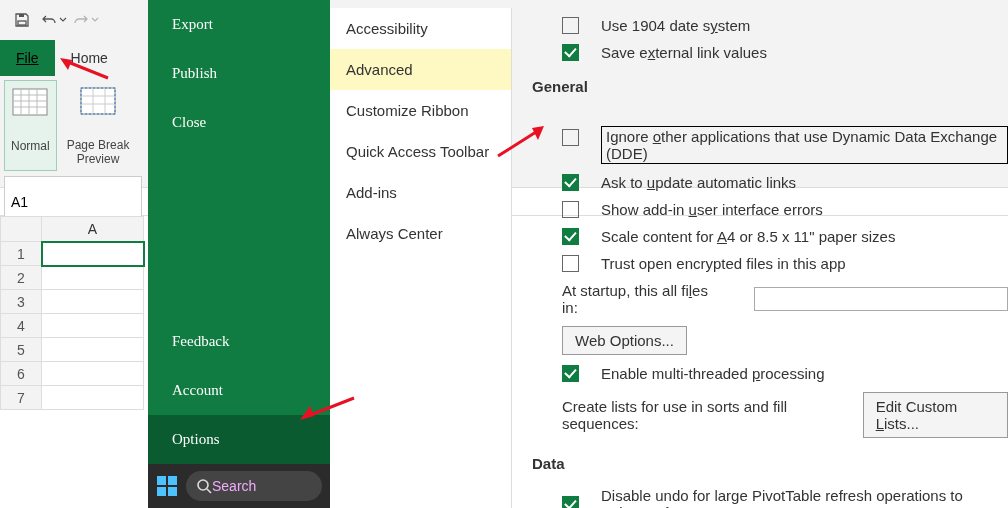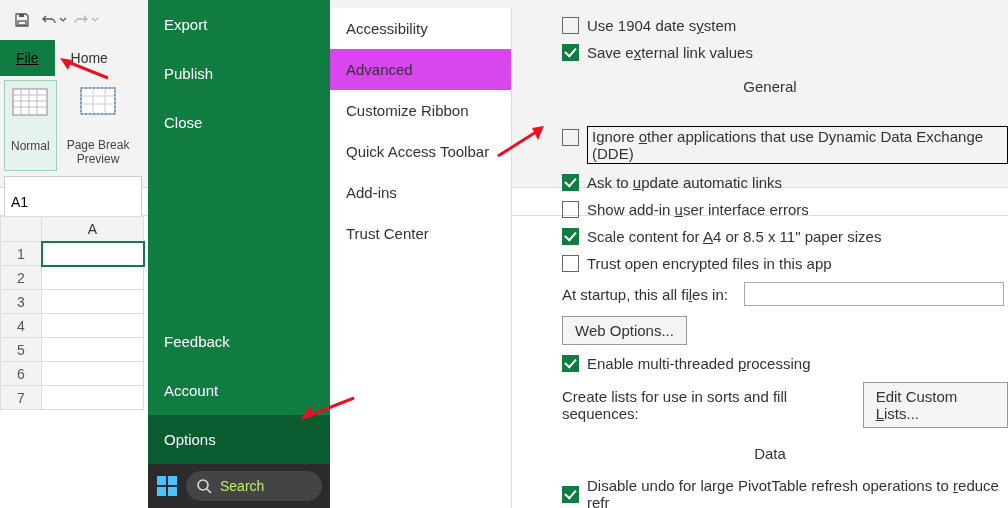--- a/index.html
+++ b/index.html
@@ -35,43 +35,43 @@
 .rowhdrs { width: 42px; }
 .rowhdr { height: 24px; border: 1px solid #ddd; border-top: none; background: #f3f3f3; display: flex; align-items: center; justify-content: center; font-size: 14px; color: #555; }
 .rowhdr.first { border-top: 1px solid #ddd; height: 26px; }
 .colA { width: 102px; }
 .colhdr { height: 26px; border: 1px solid #ddd; border-left: none; background: #f3f3f3; display: flex; align-items: center; justify-content: center; }
 .cell { height: 24px; border: 1px solid #ddd; border-left: none; border-top: none; }
 .cell.active { outline: 2px solid #107c41; outline-offset: -1px; }
 
 
 .backstage { position: absolute; left: 148px; top: 0; width: 182px; height: 100%; background: #107c41; color: #fff; display: flex; flex-direction: column; }
-.bs-item { padding: 16px 16px; font-size: 15px; }
+.bs-item { padding: 16px 24px; font-size: 15px; font-family: Liberation Serif, serif; }
 .bs-item.hover { background: #0a5c30; }
 .bs-spacer { flex: 1; }
 .bs-bottom { }
 
 
 .taskbar { position: absolute; left: 148px; bottom: 0; width: 182px; height: 44px; background: #2b2b2b; display: flex; align-items: center; padding: 0 8px; gap: 8px; }
 .start-icon { width: 22px; height: 22px; }
 .start-icon .sq { fill: #4cc2ff; }
-.search-pill { flex: 1; height: 30px; background: #444; border-radius: 16px; display: flex; align-items: center; padding: 0 10px; gap: 8px; color: #bef264; }
+.search-pill { flex: 1; height: 30px; background: #444; border-radius: 16px; display: flex; align-items: center; padding: 0 10px; color: #f0abfc; }
 
 
 .optcats { position: absolute; left: 330px; top: 8px; width: 182px; height: 100%; background: #fff; border-right: 1px solid #ddd; }
 .optcat { padding: 12px 16px; font-size: 15px; color: #333; }
-.optcat.sel { background: #d946ef; }
+.optcat.sel { background: #fef9c3; }
 
 
 .optpanel { position: absolute; left: 512px; top: 0; right: 0; height: 100%; padding: 12px 0 0 20px; overflow: hidden; font-size: 15px; color: #333; }
-.chkrow { display: flex; align-items: center; gap: 8px; padding: 5px 0; }
+.chkrow { display: flex; align-items: center; gap: 22px; padding: 5px 0; }
 .chk { width: 17px; height: 17px; border: 1.5px solid #666; display: inline-flex; align-items: center; justify-content: center; flex-shrink: 0; }
 .chk.checked { background: #107c41; border-color: #107c41; }
 .chk.checked::after { content: ""; width: 9px; height: 5px; border: 2px solid #fff; border-top: none; border-right: none; transform: rotate(-48deg) translate(1px,-1px); }
-.section-head { font-weight: 400; margin: 12px 0 10px 0; text-align: center; }
+.section-head { font-weight: 700; margin: 12px 0 10px 0; }
 .indent { padding-left: 30px; }
 .textin { height: 24px; border: 1px solid #aaa; min-width: 200px; width: 260px; margin-left: 8px; }
 .btnlike { display: inline-block; border: 1px solid #999; background: #f4f4f4; padding: 5px 12px; font-size: 15px; color: #333; }
 .box-outline { border: 1.5px solid #000; padding: 1px 4px; margin-top: 16px; }
 
 
 .arrow { position: absolute; pointer-events: none; }
 .arrow svg line { stroke: #e81123; stroke-width: 3; }
 .arrow svg polygon { fill: #e81123; }
 
@@ -202,21 +202,21 @@
     <span>Search</span>
   </div>
 </div>
 
 <div class="optcats">
   <div class="optcat">Accessibility</div>
   <div class="optcat sel">Advanced</div>
   <div class="optcat">Customize Ribbon</div>
   <div class="optcat">Quick Access Toolbar</div>
   <div class="optcat">Add-ins</div>
-  <div class="optcat">Trust Center</div>
+  <div class="optcat">Always Center</div>
 </div>
 
 <div class="optpanel">
   <div class="chkrow indent">
     <span class="chk"></span>
     <span><span>Use 1904 date s</span><span class="u">y</span><span>stem</span></span>
   </div>
   <div class="chkrow indent">
     <span class="chk checked"></span>
     <span><span>Save e</span><span class="u">x</span><span>ternal link values</span></span>

